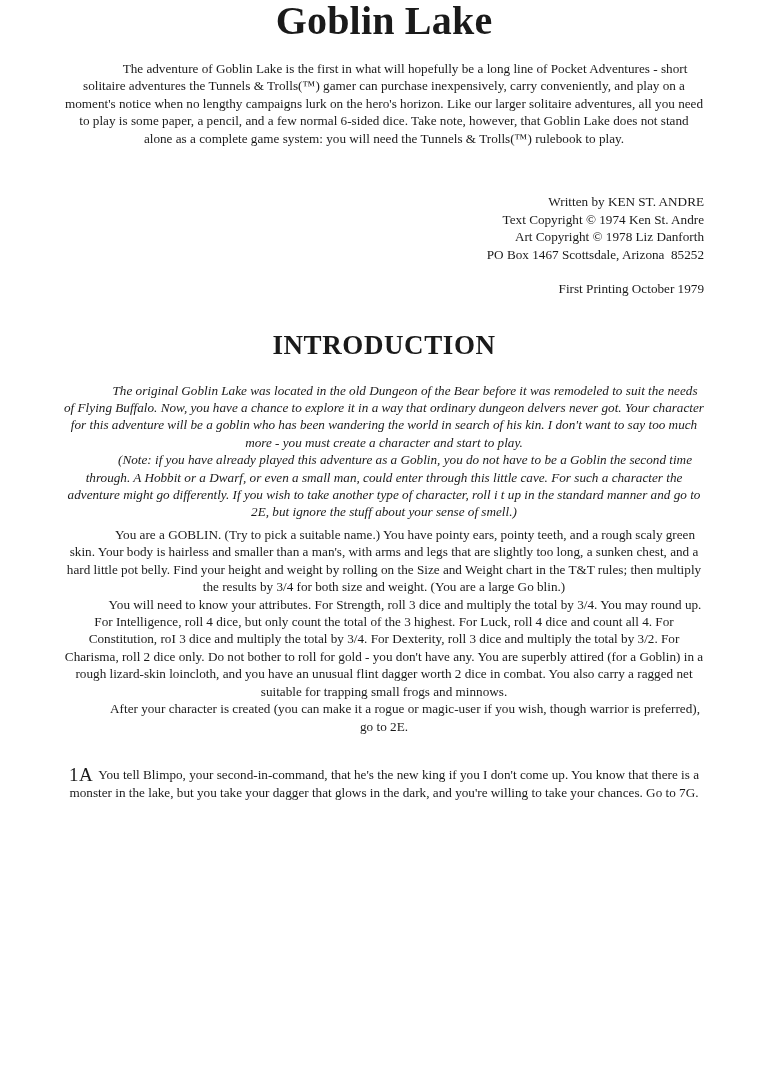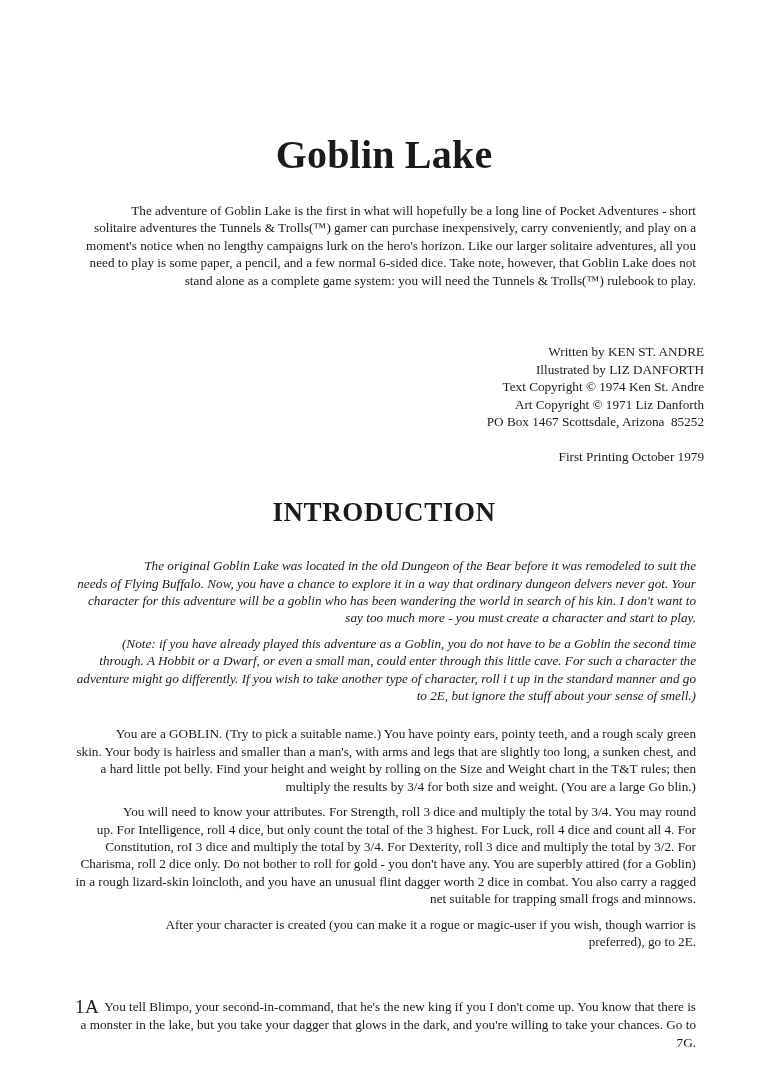--- a/index.html
+++ b/index.html
@@ -27,39 +27,38 @@
     top: 0;
     width: 640px;
   }
 
   .doc-title {
     text-align: center;
     font-size: 40px;
     font-weight: bold;
     letter-spacing: 0.2px;
     margin: 0;
-    padding-top: 134px;
     line-height: 1.05;
     font-family: "Liberation Serif", "DejaVu Serif", serif;
   }
 
   .section-heading {
     text-align: center;
     font-size: 27px;
     font-weight: bold;
     letter-spacing: 0.6px;
     margin: 0;
     line-height: 1.1;
   }
 
   p {
-    margin: 8px;
+    margin: 0;
     font-size: 13.2px;
     line-height: 1.32;
-    text-align: right;
+    text-align: center;
   }
   .indent {
     text-indent: 42px;
   }
   .ital {
     font-style: italic;
   }
 
   .credits {
     text-align: right;
@@ -105,23 +104,22 @@
 
     <p class="indent">The adventure of Goblin Lake is the first in what will hopefully be a long line of Pocket Adventures - short solitaire adventures the Tunnels &amp; Trolls(™) gamer can purchase inexpensively, carry conveniently, and play on a moment's notice when no lengthy campaigns lurk on the hero's horizon. Like our larger solitaire adventures, all you need to play is some paper, a pencil, and a few normal 6-sided dice. Take note, however, that Goblin Lake does not stand alone as a complete game system: you will need the Tunnels &amp; Trolls(™) rulebook to play.</p>
 
     <div class="gap-intro-2"></div>
 
 
     <div class="gap-credits"></div>
 
     <div class="credits">
       <div>Written by KEN ST. ANDRE</div>
-      <div>Illustrated by LIZ DANFORTH</div>
       <div>Text Copyright © 1974 Ken St. Andre</div>
-      <div>Art Copyright © 1971 Liz Danforth</div>
+      <div>Art Copyright © 1978 Liz Danforth</div>
       <div>PO Box 1467 Scottsdale, Arizona  85252</div>
 
       <div class="gap-firstprint"></div>
 
       <div>First Printing October 1979</div>
     </div>
 
     <div class="gap-before-heading"></div>
 
     <h2 class="section-heading">INTRODUCTION</h2>

